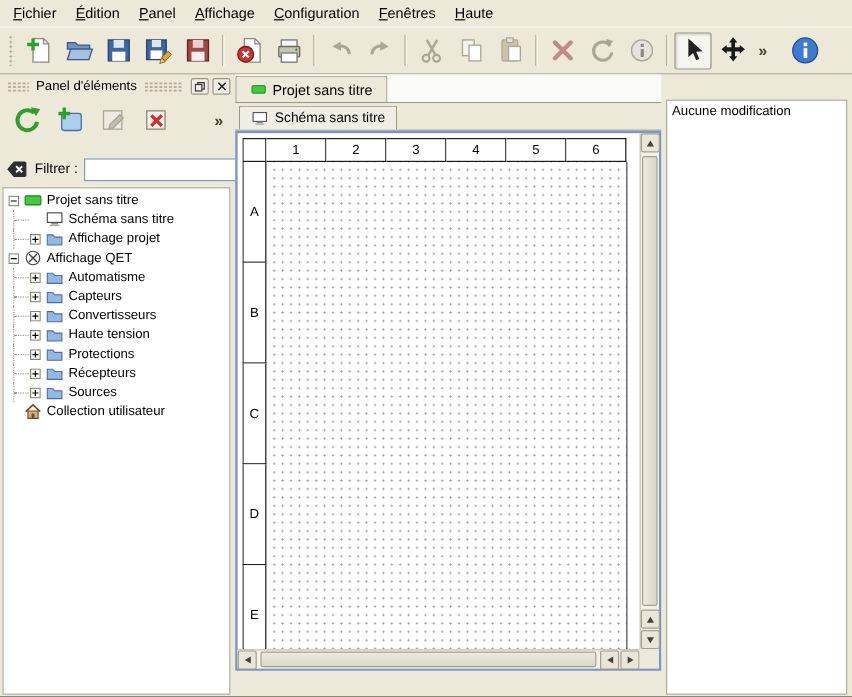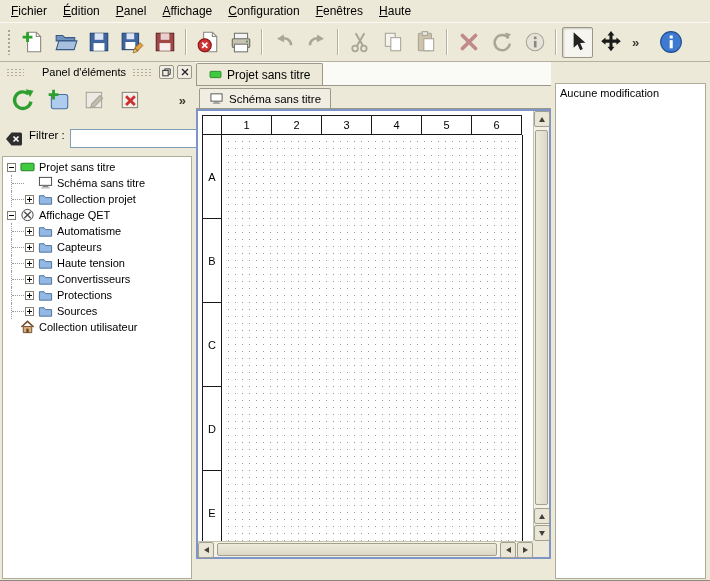--- a/index.html
+++ b/index.html
@@ -22,29 +22,29 @@
   .tool-btn.pressed { border:1px solid #9a9685; background:#f6f5ef; box-shadow:inset 1px 1px 2px rgba(0,0,0,.18); }
   .sep { width:2px; height:26px; margin:0 3px; border-left:1px solid #b5b19f; border-right:1px solid #fdfdfb; }
   .chev { font-weight:bold; color:#3a3a32; font-size:13px; padding:0 4px; }
   .tb-gap { width:8px; }
 
   
   .dock-titlebar { position:absolute; top:2px; left:2px; right:2px; height:16px; display:flex; align-items:center; font-size:11px; }
   .dock-grip { height:9px; background-image:radial-gradient(#b1ad99 1px, transparent 1.1px); background-size:4px 3px; margin:0 4px; }
   .dock-grip.short { flex:0 0 18px; }
   .dock-grip.grow { flex:1; }
-  .dock-title { white-space:nowrap; padding:0 2px;margin-left:12px; }
+  .dock-title { white-space:nowrap; padding:0 2px; }
   .dock-btn { width:15px; height:14px; display:flex; align-items:center; justify-content:center; border:1px solid #9a9685; background:#f0eee4; margin-left:3px; border-radius:2px; }
 
   
   .left-dock { position:absolute; top:62px; left:0; width:194px; height:519px; }
   .panel-toolbar { position:absolute; top:21px; left:2px; right:2px; height:34px; display:flex; align-items:center; gap:7px; padding:0 6px; }
   .panel-btn { width:29px; height:29px; display:flex; align-items:center; justify-content:center; border:1px solid transparent; border-radius:2px; }
   .panel-overflow { margin-left:auto; font-weight:bold; color:#3a3a32; font-size:13px; }
-  .filter-row { position:absolute; top:67px; left:4px; right:4px; height:24px; display:flex; gap:5px; }
+  .filter-row { position:absolute; top:67px; left:4px; right:4px; height:24px; display:flex; align-items:center; gap:5px; }
   .filter-label { font-size:11.5px; white-space:nowrap; }
   .filter-input { flex:1; height:19px; border:1px solid #7f9db9; background:#fff; font-family:"Liberation Sans",sans-serif; font-size:11px; padding:1px 3px; }
   .tree { position:absolute; top:94px; left:2px; right:2px; bottom:2px; background:#fff; border:1px solid #b0ac9a; overflow:hidden; padding-top:2px; }
   .tree-row { position:relative; height:16px; display:flex; align-items:center; white-space:nowrap; font-size:11px; }
   .tree-row.lvl0 { padding-left:4px; }
   .tree-row.lvl1 { padding-left:22px; }
   .tree-row.lvl1::before { content:""; position:absolute; left:8px; top:0; bottom:0; border-left:1px dotted #9a9a9a; }
   .tree-row.lvl1::after  { content:""; position:absolute; left:9px; top:8px; width:12px; border-top:1px dotted #9a9a9a; }
   .exp { flex:0 0 9px; margin-right:4px; position:relative; z-index:1; background:#fff; }
   .exp-spacer { flex:0 0 13px; }
@@ -324,21 +324,21 @@
       </div>
 
       <div class="tree-row lvl1">
         <svg class="exp" width="9" height="9" viewBox="0 0 9 9">
             <rect x="0.5" y="0.5" width="8" height="8" fill="#fff" stroke="#807e6e"></rect>
             <path d="M2 4.5h5M4.5 2v5" stroke="#000"></path>
           </svg>
         <svg class="ticon" viewBox="0 0 16 14">
             <path d="M1.5 12.5v-9h5l1.5 2h6.5v7z" fill="#92b9e4" stroke="#4c6e9e"></path>
           </svg>
-        <span class="tlabel">Collection projet</span>
+        <span class="tlabel">Affichage projet</span>
       </div>
 
       <div class="tree-row lvl0">
         <svg class="exp" width="9" height="9" viewBox="0 0 9 9">
             <rect x="0.5" y="0.5" width="8" height="8" fill="#fff" stroke="#807e6e"></rect>
             <path d="M2 4.5h5" stroke="#000"></path>
           </svg>
         <svg class="ticon" viewBox="0 0 16 14">
             <circle cx="8" cy="7" r="6" fill="#fafafa" stroke="#444"></circle>
             <path d="M4.5 3.5l7 7m0-7l-7 7" stroke="#444" stroke-width="1.3"></path>
@@ -370,45 +370,55 @@
 
 
       <div class="tree-row lvl1">
         <svg class="exp" width="9" height="9" viewBox="0 0 9 9">
             <rect x="0.5" y="0.5" width="8" height="8" fill="#fff" stroke="#807e6e"></rect>
             <path d="M2 4.5h5M4.5 2v5" stroke="#000"></path>
           </svg>
         <svg class="ticon" viewBox="0 0 16 14">
             <path d="M1.5 12.5v-9h5l1.5 2h6.5v7z" fill="#92b9e4" stroke="#4c6e9e"></path>
           </svg>
+        <span class="tlabel">Convertisseurs</span>
+      </div>
+
+      <div class="tree-row lvl1">
+        <svg class="exp" width="9" height="9" viewBox="0 0 9 9">
+            <rect x="0.5" y="0.5" width="8" height="8" fill="#fff" stroke="#807e6e"></rect>
+            <path d="M2 4.5h5M4.5 2v5" stroke="#000"></path>
+          </svg>
+        <svg class="ticon" viewBox="0 0 16 14">
+            <path d="M1.5 12.5v-9h5l1.5 2h6.5v7z" fill="#92b9e4" stroke="#4c6e9e"></path>
+          </svg>
         <span class="tlabel">Haute tension</span>
       </div>
 
       <div class="tree-row lvl1">
         <svg class="exp" width="9" height="9" viewBox="0 0 9 9">
             <rect x="0.5" y="0.5" width="8" height="8" fill="#fff" stroke="#807e6e"></rect>
             <path d="M2 4.5h5M4.5 2v5" stroke="#000"></path>
           </svg>
         <svg class="ticon" viewBox="0 0 16 14">
             <path d="M1.5 12.5v-9h5l1.5 2h6.5v7z" fill="#92b9e4" stroke="#4c6e9e"></path>
           </svg>
-        <span class="tlabel">Convertisseurs</span>
-      </div>
-
-      <div class="tree-row lvl1">
-        <svg class="exp" width="9" height="9" viewBox="0 0 9 9">
-            <rect x="0.5" y="0.5" width="8" height="8" fill="#fff" stroke="#807e6e"></rect>
-            <path d="M2 4.5h5M4.5 2v5" stroke="#000"></path>
-          </svg>
-        <svg class="ticon" viewBox="0 0 16 14">
-            <path d="M1.5 12.5v-9h5l1.5 2h6.5v7z" fill="#92b9e4" stroke="#4c6e9e"></path>
-          </svg>
         <span class="tlabel">Protections</span>
       </div>
 
+      <div class="tree-row lvl1">
+        <svg class="exp" width="9" height="9" viewBox="0 0 9 9">
+            <rect x="0.5" y="0.5" width="8" height="8" fill="#fff" stroke="#807e6e"></rect>
+            <path d="M2 4.5h5M4.5 2v5" stroke="#000"></path>
+          </svg>
+        <svg class="ticon" viewBox="0 0 16 14">
+            <path d="M1.5 12.5v-9h5l1.5 2h6.5v7z" fill="#92b9e4" stroke="#4c6e9e"></path>
+          </svg>
+        <span class="tlabel">Récepteurs</span>
+      </div>
 
 
       <div class="tree-row lvl1">
         <svg class="exp" width="9" height="9" viewBox="0 0 9 9">
             <rect x="0.5" y="0.5" width="8" height="8" fill="#fff" stroke="#807e6e"></rect>
             <path d="M2 4.5h5M4.5 2v5" stroke="#000"></path>
           </svg>
         <svg class="ticon" viewBox="0 0 16 14">
             <path d="M1.5 12.5v-9h5l1.5 2h6.5v7z" fill="#92b9e4" stroke="#4c6e9e"></path>
           </svg>

